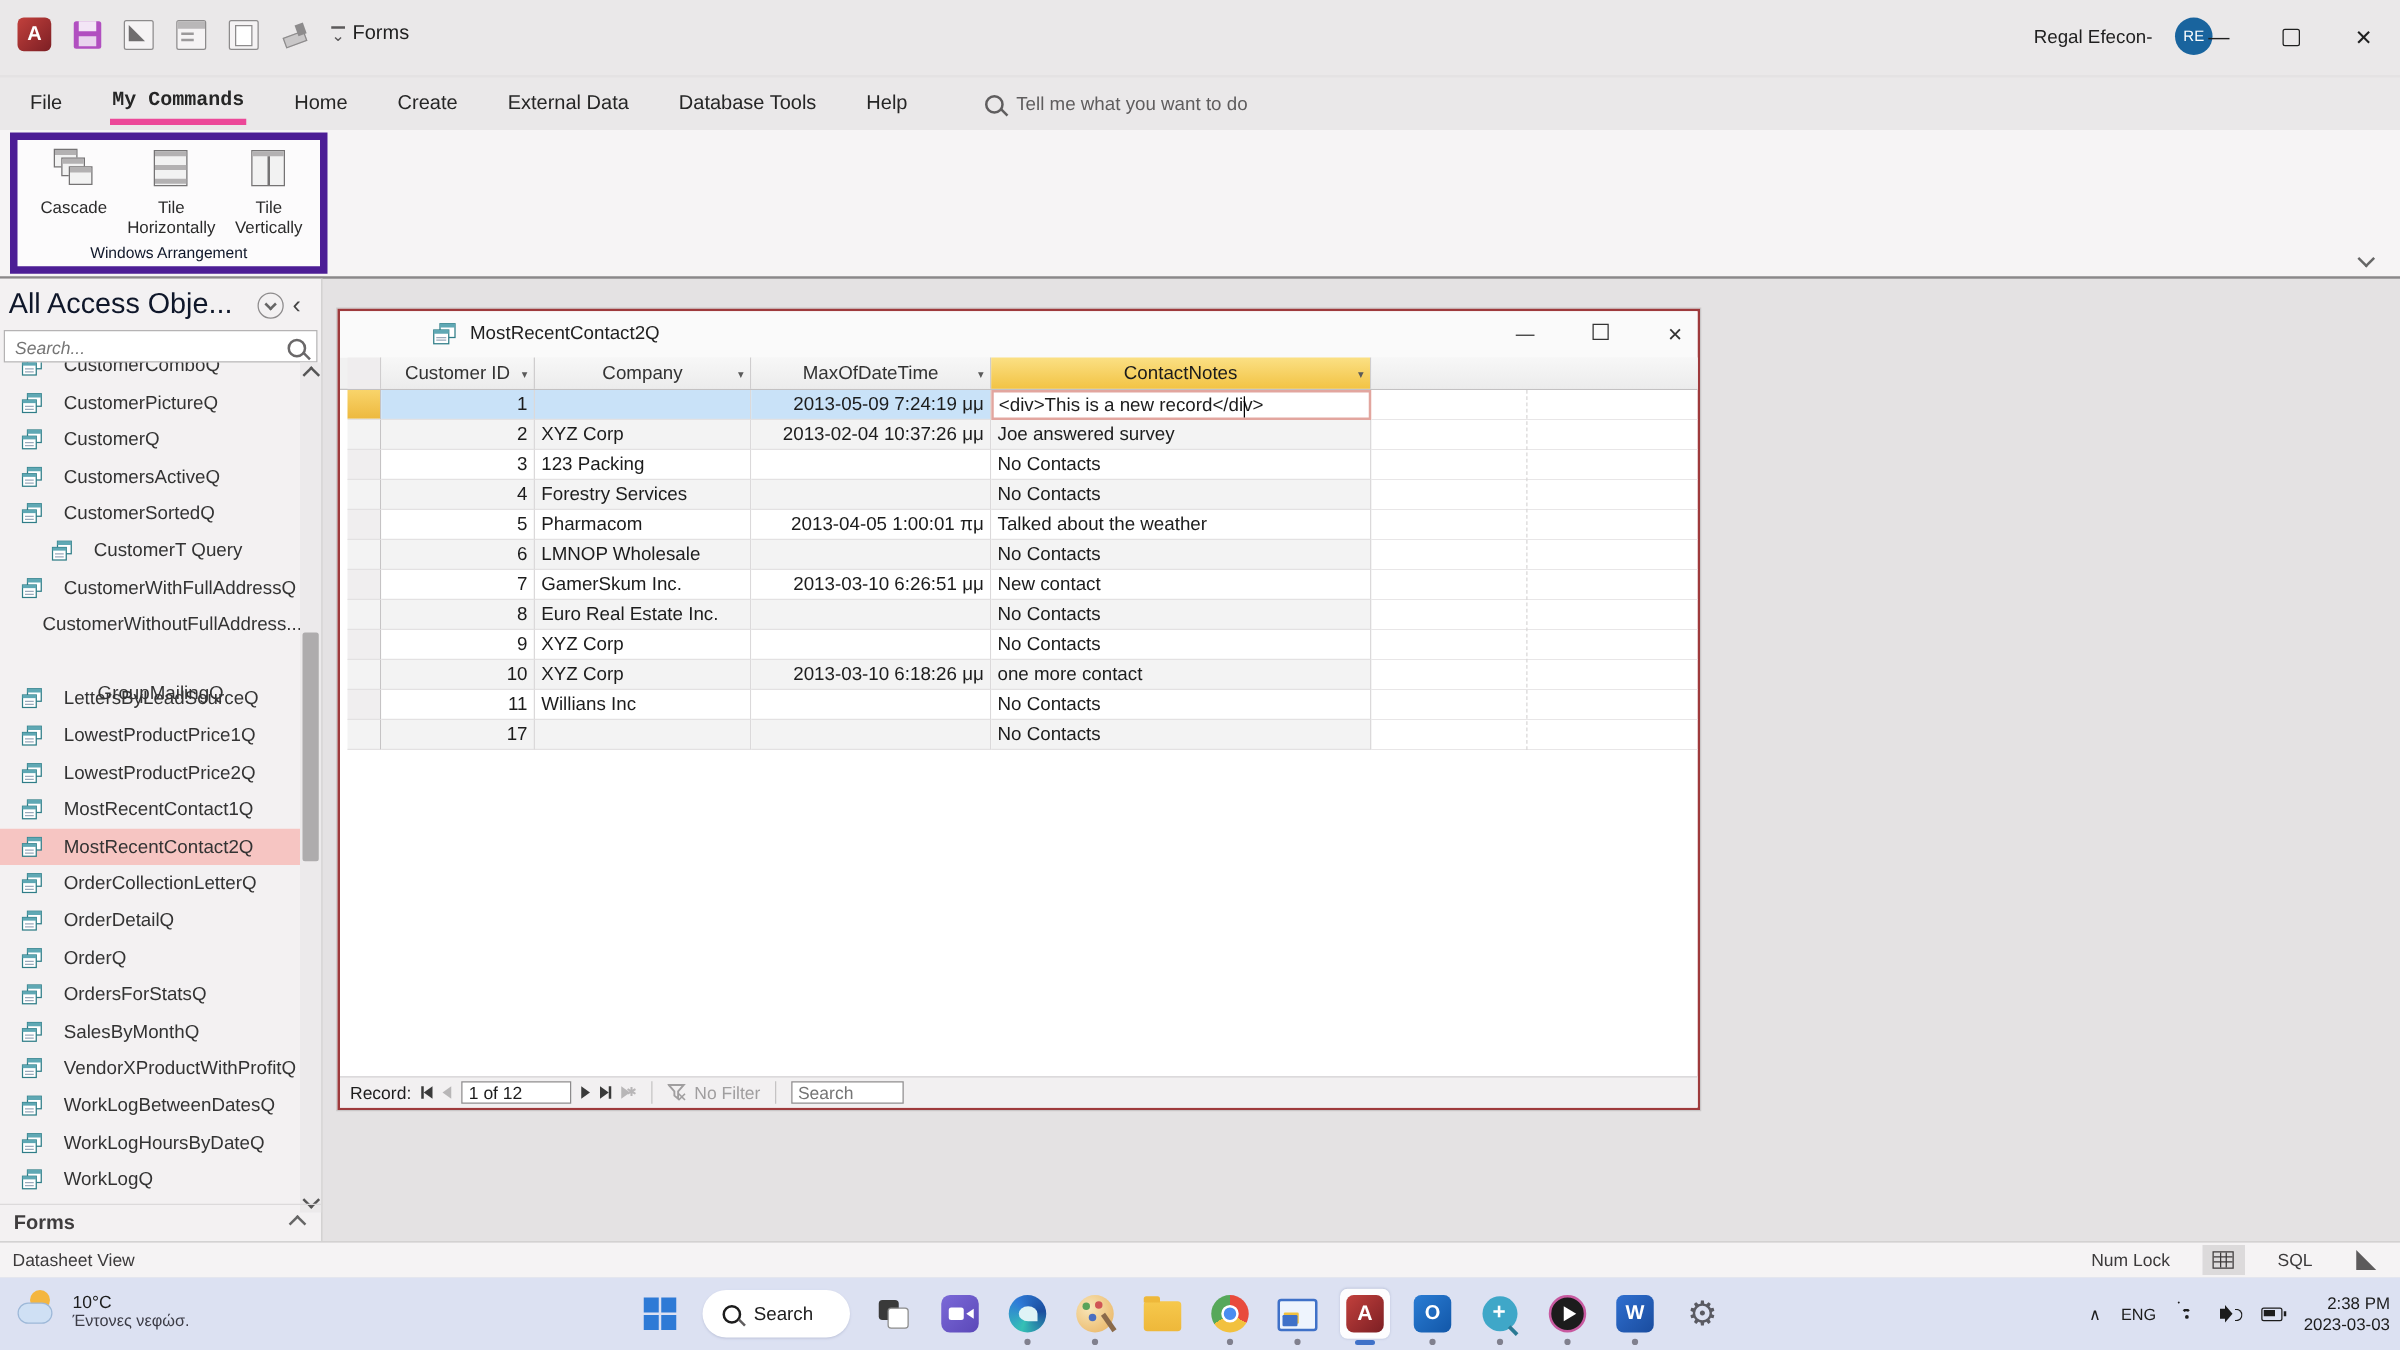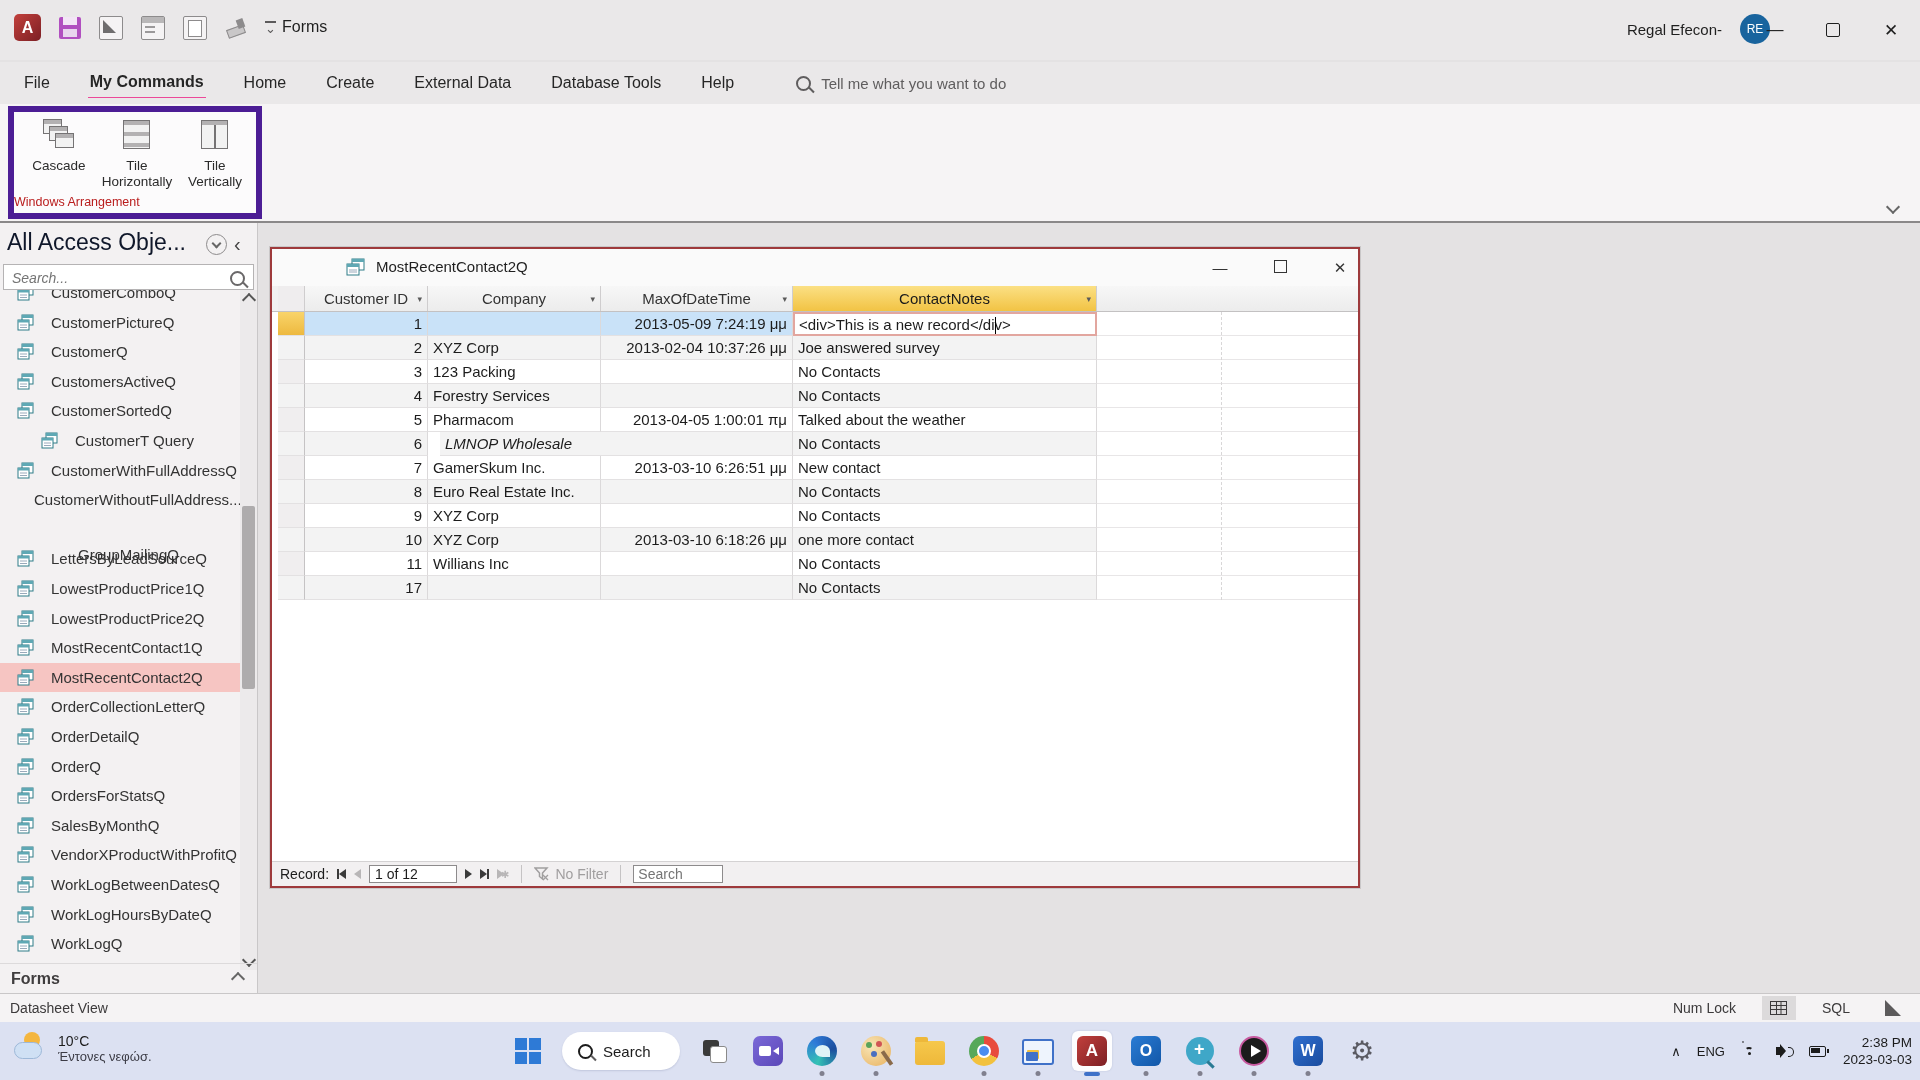--- a/index.html
+++ b/index.html
@@ -30,29 +30,29 @@
   .avatar{width:30px;height:30px;border-radius:50%;background:#19649e;color:#fff;font-size:12px;
           display:flex;align-items:center;justify-content:center;}
   .win-controls{position:absolute;right:0;top:0;height:60px;display:flex;}
   .wc{width:58px;height:60px;display:flex;align-items:center;justify-content:center;font-size:17px;color:#1f1f1f;}
   .wc .box{width:12px;height:12px;border:1.5px solid #1f1f1f;border-radius:2px;}
 
   
   .ribbon-tabs{position:absolute;left:0;top:62px;width:1920px;height:42px;background:#eae8e9;
                display:flex;align-items:center;padding-left:22px;gap:36px;box-sizing:border-box;}
   .rtab{font-size:16px;color:#262626;padding:4px 2px;white-space:nowrap;}
-  .rtab.active{font-weight:bold;border-bottom:1px solid #ec4899;padding-bottom:6px;}
+  .rtab.active{font-weight:bold;border-bottom:5px solid #ec4899;padding-bottom:6px;font-family:Liberation Mono, monospace;}
   .tellme{display:flex;align-items:center;gap:10px;margin-left:24px;color:#5f5d5e;font-size:15px;}
   .mag{width:11px;height:11px;border:2px solid #5f5d5e;border-radius:50%;position:relative;display:inline-block;}
   .mag::after{content:'';position:absolute;width:7px;height:2px;background:#5f5d5e;transform:rotate(45deg);right:-6px;bottom:-2px;}
   .ribbon-body{position:absolute;left:0;top:104px;width:1920px;height:119px;background:#f6f4f5;border-bottom:2px solid #8a8889;box-sizing:border-box;}
   .rgroup{position:absolute;left:8px;top:2px;width:254px;height:113px;background:#fcfbfc;border:6px solid #4c1d95;box-sizing:border-box;}
   .rbtn{position:absolute;top:6px;width:74px;display:flex;flex-direction:column;align-items:center;gap:6px;}
   .rbtn .lbl{font-size:13.5px;line-height:16px;text-align:center;color:#2b2b2b;}
-  .grouplabel{position:absolute;left:0;right:0;bottom:4px;font-size:12.5px;color:#b91c1c;}
+  .grouplabel{position:absolute;left:0;right:0;bottom:4px;text-align:center;font-size:12.5px;color:#0f172a;}
   .wicon{width:36px;height:34px;position:relative;}
   .cascade .w{position:absolute;width:19px;height:15px;background:#f2f2f2;border:1.5px solid #757374;box-sizing:border-box;}
   .cascade .w::before{content:'';position:absolute;left:0;top:0;right:0;height:4px;background:#b3b1b2;}
   .tileh{position:absolute;left:4px;top:2px;width:27px;height:29px;border:1.5px solid #757374;box-sizing:border-box;background:#f2f2f2;}
   .tileh i{position:absolute;left:0;right:0;height:4px;background:#b3b1b2;}
   .tilev{position:absolute;left:4px;top:2px;width:27px;height:29px;border:1.5px solid #757374;box-sizing:border-box;background:#f2f2f2;}
   .tilev::before{content:'';position:absolute;left:0;top:0;right:0;height:4px;background:#b3b1b2;}
   .tilev::after{content:'';position:absolute;left:12px;top:4px;bottom:0;width:1.5px;background:#757374;}
   .ribbon-collapse{position:absolute;right:22px;bottom:6px;color:#5c5a5b;font-size:14px;}
   .chev{display:inline-block;width:8px;height:8px;border-right:2px solid #666;border-bottom:2px solid #666;}
@@ -620,21 +620,21 @@
           <div class="drow" style="top: 96px;">
     <div class="dc selector" style="left:6px;width:27px;"></div>
     <div class="dc num blue" style="left:33px;width:123px;">5</div>
     <div class="dc txt blue" style="left:156px;width:173px;">Pharmacom</div>
     <div class="dc num blue" style="left:329px;width:192px;">2013-04-05 1:00:01 πμ</div>
     <div class="dc txt" style="left:521px;width:304px;">Talked about the weather</div>
   </div>
           <div class="drow alt" style="top: 120px;">
     <div class="dc selector" style="left:6px;width:27px;"></div>
     <div class="dc num blue" style="left:33px;width:123px;">6</div>
-    <div class="dc txt blue" style="left:168px;width:173px;font-style:italic;">LMNOP Wholesale</div>
+    <div class="dc txt blue" style="left:156px;width:173px;">LMNOP Wholesale</div>
     <div class="dc num blue" style="left:329px;width:192px;"></div>
     <div class="dc txt" style="left:521px;width:304px;">No Contacts</div>
   </div>
           <div class="drow" style="top: 144px;">
     <div class="dc selector" style="left:6px;width:27px;"></div>
     <div class="dc num blue" style="left:33px;width:123px;">7</div>
     <div class="dc txt blue" style="left:156px;width:173px;">GamerSkum Inc.</div>
     <div class="dc num blue" style="left:329px;width:192px;">2013-03-10 6:26:51 μμ</div>
     <div class="dc txt" style="left:521px;width:304px;">New contact</div>
   </div>

